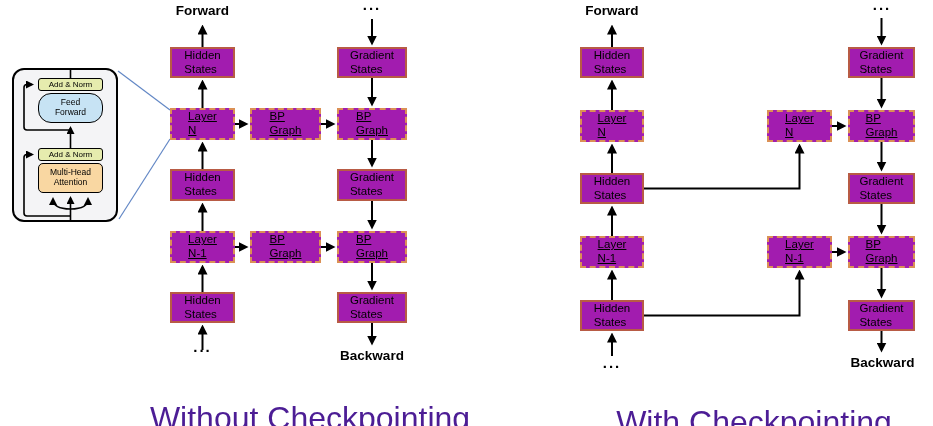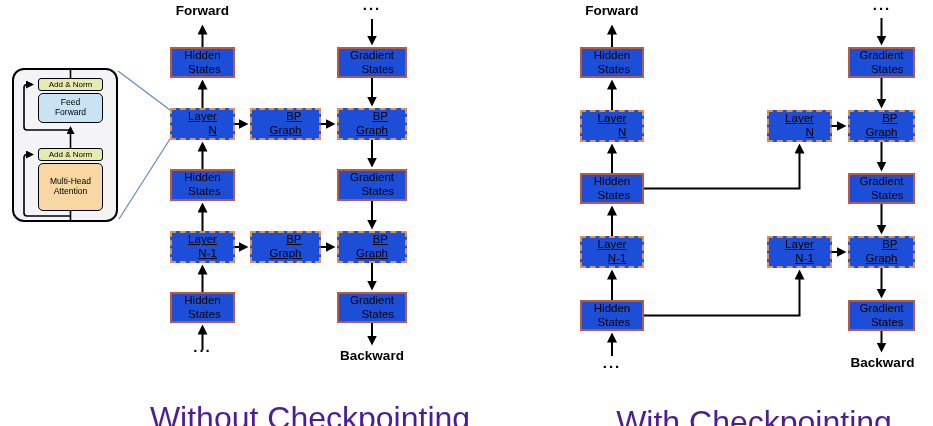--- a/index.html
+++ b/index.html
@@ -1,34 +1,34 @@
 <!DOCTYPE html>
 <html><head>
 <meta charset="utf-8">
 <style>
   html,body{margin:0;padding:0;background:#fff;}
   #canvas{position:relative;width:933px;height:426px;background:#ffffff;overflow:hidden;
           font-family:"Liberation Sans",sans-serif;}
   #wires{position:absolute;left:0;top:0;z-index:1;}
   .box{position:absolute;box-sizing:border-box;display:flex;align-items:center;justify-content:center;
-       text-align:right;white-space:pre-line;font-family:"Liberation Sans",sans-serif;
-       font-size:11.5px;line-height:1.18;background:#1d4ed8;color:#000;z-index:2;}
+       text-align:left;white-space:pre-line;font-family:"Liberation Sans",sans-serif;
+       font-size:11.5px;line-height:1.18;background:#a21caf;color:#000;z-index:2;}
   .stored{border:2px solid #B85B45;}
   .transient{border:2px dashed #DB9055;text-decoration:underline;}
   .dir-label{position:absolute;font-weight:bold;font-size:13.5px;text-align:center;color:#000;z-index:2;}
   .dots{position:absolute;font-weight:bold;font-size:15px;letter-spacing:2px;text-align:center;color:#000;z-index:2;}
   .caption{position:absolute;font-size:32px;color:#4c1d95;text-align:center;z-index:2;margin-top:24px;}
   .inset-outer{position:absolute;left:12px;top:68px;width:106px;height:154px;box-sizing:border-box;
        background:#F4F4F6;border:2px solid #000;border-radius:12px;z-index:0;}
   .inset-box{position:absolute;box-sizing:border-box;display:flex;align-items:center;justify-content:center;
        text-align:center;white-space:pre-line;border:1.2px solid #000;color:#000;z-index:2;
        font-family:Liberation Sans, sans-serif;line-height:1.15;}
   .an{left:38px;width:65px;height:13px;font-size:8px;background:#E6ECAE;border-radius:3px;}
-  .ff{left:38px;top:93px;width:65px;height:30px;font-size:8.5px;background:#C7E3F4;border-radius:5px;}
-  .mha{left:38px;top:163px;width:65px;height:48px;font-size:8.5px;background:#F9D7A2;border-radius:5px;}
+  .ff{left:38px;top:93px;width:65px;height:30px;font-size:8.5px;background:#C7E3F4;border-radius:13px;}
+  .mha{left:38px;top:163px;width:65px;height:30px;font-size:8.5px;background:#F9D7A2;border-radius:5px;}
 </style>
 </head>
 <body>
 
 <div id="canvas">
 
   <div class="inset-outer"></div>
   <div class="inset-box an" style="top:78px;">Add &amp; Norm</div>
   <div class="inset-box ff">Feed
 Forward</div>

